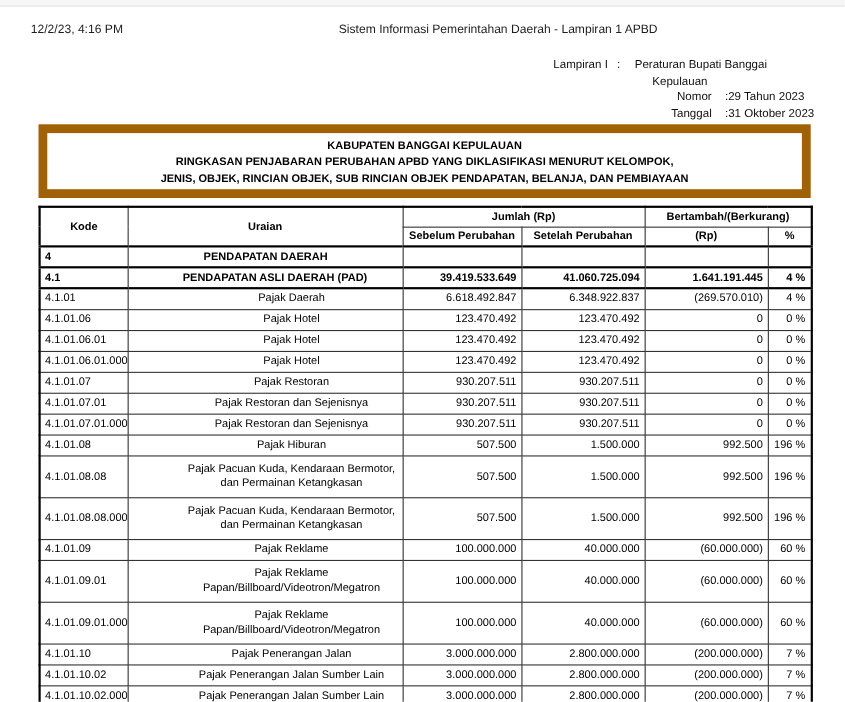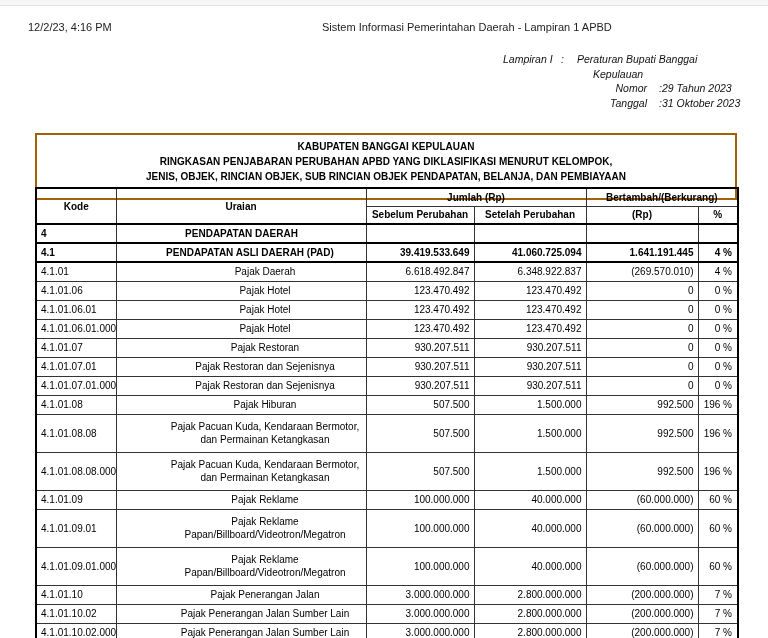--- a/index.html
+++ b/index.html
@@ -10,37 +10,37 @@
   }
   .top-strip {
     position:absolute; left:0; top:0; width:768px; height:6px;
     background:#f6f6f6; border-bottom:1px solid #e3e3e3;
   }
   .print-datetime {
     position:absolute; left:28px; top:21px;
     font-size:11px; color:#1d1d1d; white-space:nowrap;
   }
   .print-title {
-    position:absolute; left:322px; top:21px;
+    position:absolute; left:308px; top:21px;
     font-size:11px; color:#1d1d1d; white-space:nowrap;
   }
   .lampiran {
     position:absolute; left:503px; top:52px;
-    font-size:10.5px; line-height:14.6px; color:#111;font-style:italic;
+    font-size:10.5px; line-height:14.6px; color:#111;
   }
   .lam-row { display:flex; }
   .lam-label { display:inline-block; width:58px; }
   .lam-colon { display:inline-block; width:16px; }
   .lam-indent { margin-left:74px;text-align:right; }
   .lam-sub-label { display:inline-block; width:54px; }
   .lam-colon2 { display:inline-block; width:15px; }
   .title-box {
     position:absolute; left:35px; top:113px; width:702px; height:67px;
-    border:2px solid #a16207; text-align:center;
-    font-weight:bold; font-size:10px; line-height:15px; padding-top:4px;margin-top:20px;
+    border:8px solid #a16207; text-align:center;
+    font-weight:bold; font-size:10px; line-height:15px; padding-top:4px;
   }
   .budget-table {
     position:absolute; left:35px; top:187px; width:702px;
     border-collapse:collapse; table-layout:fixed;
     font-size:10px; line-height:13px;
     border:2px solid #000;
   }
   .budget-table th, .budget-table td {
     border:1px solid #333; overflow:hidden;
   }

